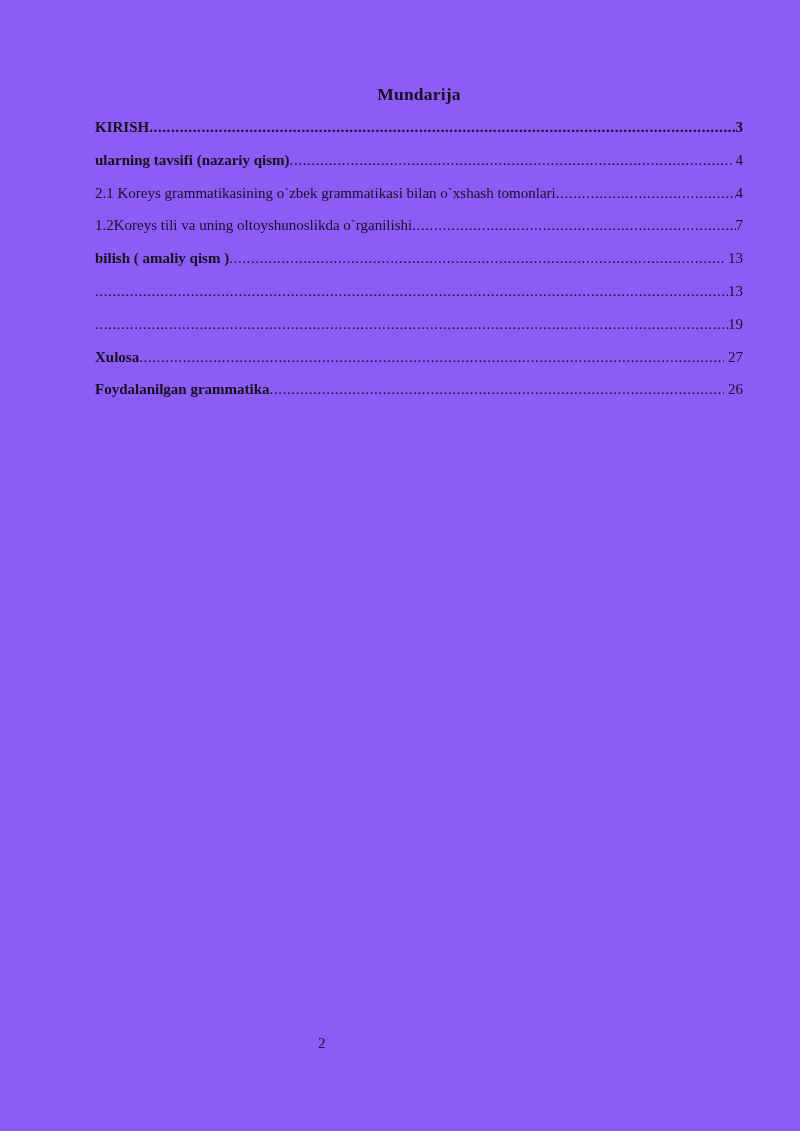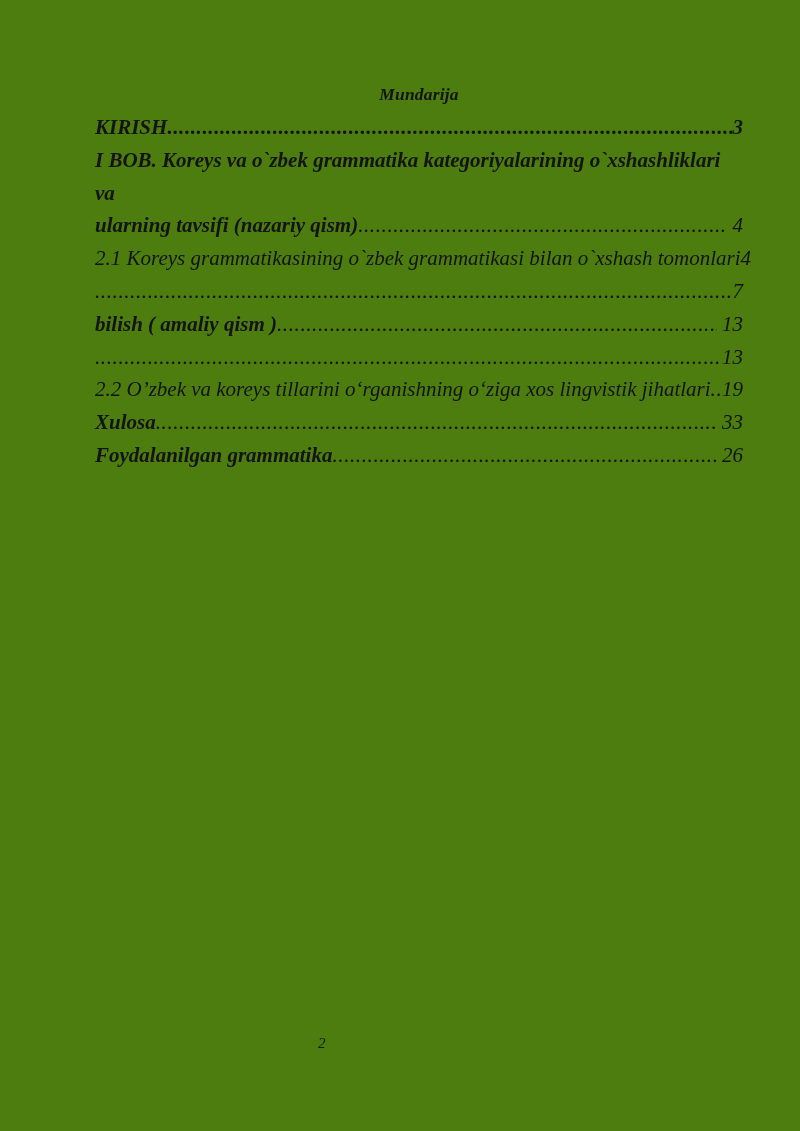--- a/index.html
+++ b/index.html
@@ -11,39 +11,38 @@
     width: 800px;
     height: 1131px;
     position: relative;
     font-family: "Liberation Serif", "DejaVu Serif", serif;
     color: #141414;
     overflow: hidden;
   }
   .doc-page {
     position: absolute;
     inset: 0;
-    background: #4d7c0f;
-    font-style: italic;
+    background: #8b5cf6;
   }
   .content {
     position: absolute;
     left: 95px;
     top: 77px;
     width: 648px;
   }
   .doc-title {
     margin: 0;
     font-size: 17.5px;
     font-weight: bold;
     text-align: center;
     line-height: 34px;
     letter-spacing: 0.2px;
   }
   .toc-entry {
-    font-size: 21px;
+    font-size: 15px;
     line-height: 32.8px;
   }
   .toc-line {
     white-space: pre-wrap;
   }
   .toc-entry.bold .toc-line,
   .toc-entry.bold .toc-label {
     font-weight: bold;
   }
   .toc-lastline {
@@ -87,65 +86,64 @@
     <h1 class="doc-title">Mundarija</h1>
     <div id="toc" class="toc">
         <div class="toc-entry bold">
           <div class="toc-lastline bold-leader">
             <span class="toc-label">KIRISH</span>
             <span class="toc-dots" aria-hidden="true">............................................................................................................................................................................................................................................................................................................</span>
             <span class="toc-page">3</span>
           </div>
         </div>
         <div class="toc-entry bold">
-          <div class="toc-line">I BOB. Koreys va o`zbek grammatika kategoriyalarining o`xshashliklari va</div>
           <div class="toc-lastline">
             <span class="toc-label">ularning tavsifi (nazariy qism)</span>
             <span class="toc-dots" aria-hidden="true">............................................................................................................................................................................................................................................................................................................</span>
             <span class="toc-page"> 4</span>
           </div>
         </div>
         <div class="toc-entry">
           <div class="toc-lastline">
             <span class="toc-label">2.1 Koreys grammatikasining o`zbek grammatikasi bilan o`xshash tomonlari</span>
             <span class="toc-dots" aria-hidden="true">............................................................................................................................................................................................................................................................................................................</span>
             <span class="toc-page">4</span>
           </div>
         </div>
         <div class="toc-entry">
           <div class="toc-lastline">
+            <span class="toc-label">1.2Koreys tili va uning oltoyshunoslikda o`rganilishi</span>
             <span class="toc-dots" aria-hidden="true">............................................................................................................................................................................................................................................................................................................</span>
             <span class="toc-page">7</span>
           </div>
         </div>
         <div class="toc-entry bold">
           <div class="toc-lastline">
             <span class="toc-label">bilish ( amaliy qism )</span>
             <span class="toc-dots" aria-hidden="true">............................................................................................................................................................................................................................................................................................................</span>
             <span class="toc-page"> 13</span>
           </div>
         </div>
         <div class="toc-entry">
           <div class="toc-lastline">
             <span class="toc-dots" aria-hidden="true">............................................................................................................................................................................................................................................................................................................</span>
             <span class="toc-page">13</span>
           </div>
         </div>
         <div class="toc-entry">
           <div class="toc-lastline">
-            <span class="toc-label">2.2 O’zbek va koreys tillarini o‘rganishning o‘ziga xos lingvistik jihatlari</span>
             <span class="toc-dots" aria-hidden="true">............................................................................................................................................................................................................................................................................................................</span>
             <span class="toc-page">19</span>
           </div>
         </div>
         <div class="toc-entry bold">
           <div class="toc-lastline">
             <span class="toc-label">Xulosa</span>
             <span class="toc-dots" aria-hidden="true">............................................................................................................................................................................................................................................................................................................</span>
-            <span class="toc-page"> 33</span>
+            <span class="toc-page"> 27</span>
           </div>
         </div>
         <div class="toc-entry bold">
           <div class="toc-lastline">
             <span class="toc-label">Foydalanilgan grammatika</span>
             <span class="toc-dots" aria-hidden="true">............................................................................................................................................................................................................................................................................................................</span>
             <span class="toc-page"> 26</span>
           </div>
         </div>
       </div>

